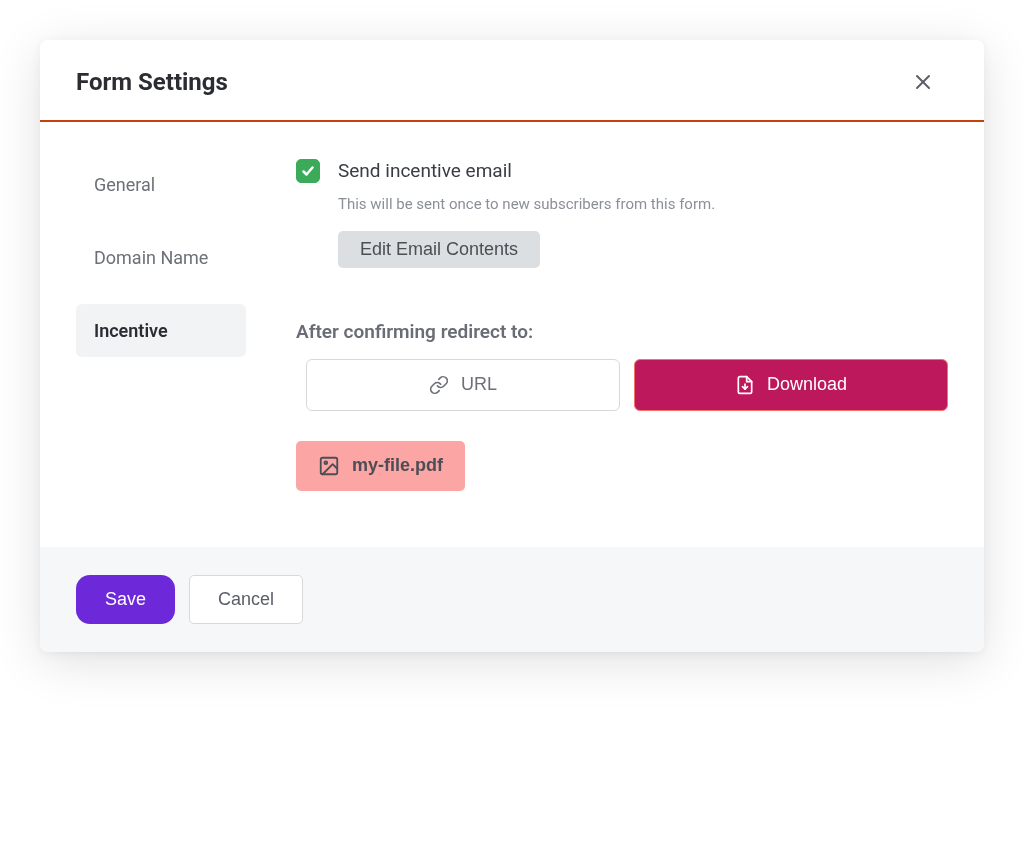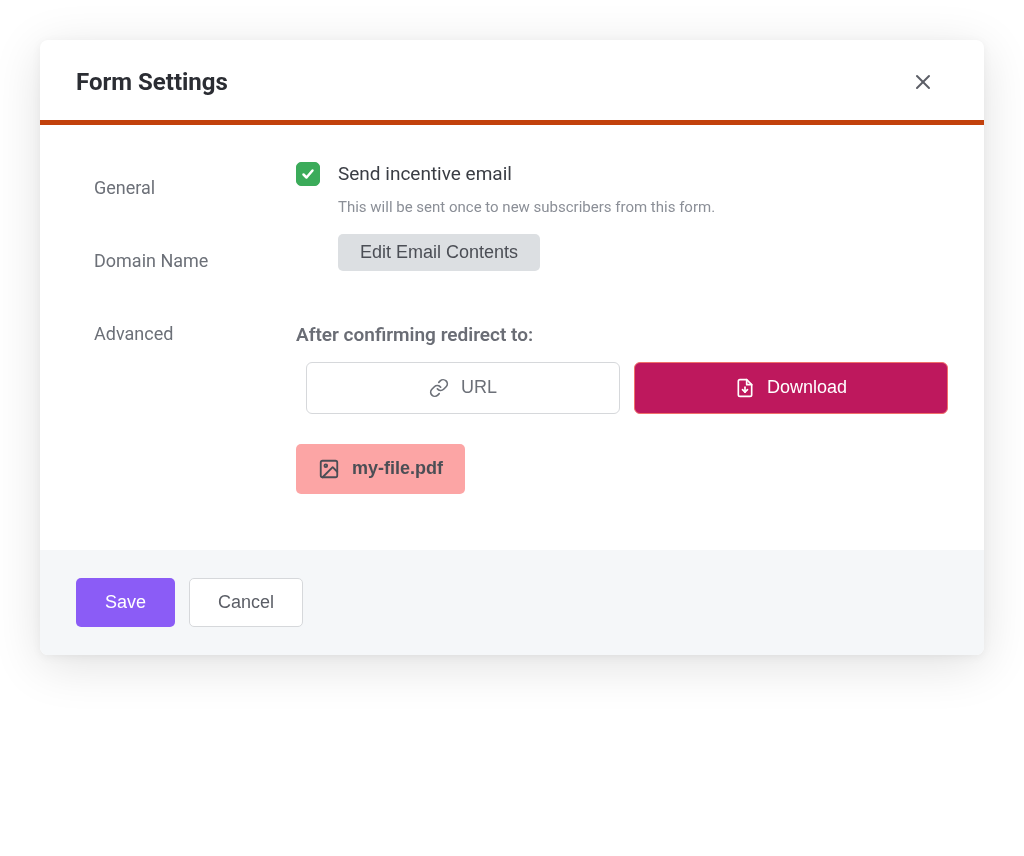--- a/index.html
+++ b/index.html
@@ -16,21 +16,21 @@
       background: #fff;
       border-radius: 8px;
       box-shadow: 0 10px 50px rgba(0,0,0,0.12), 0 2px 10px rgba(0,0,0,0.05);
       overflow: hidden;
     }
     .modal-header {
       display: flex;
       justify-content: space-between;
       align-items: center;
       padding: 28px 48px 24px 36px;
-      border-bottom: 5px solid #c2410c;
+      border-bottom: 2px solid #c2410c;
     }
     .modal-title {
       font-size: 24px;
       font-weight: 700;
       color: #2b2d33;
     }
     .close-btn {
       background: none;
       border: none;
       cursor: pointer;
@@ -179,22 +179,23 @@
       gap: 14px;
     }
     .footer-btn {
       padding: 13px 28px;
       font-size: 18px;
       border-radius: 5px;
       cursor: pointer;
       border: 1px solid transparent;
     }
     .footer-btn.save {
-      background: #8b5cf6;
+      background: #6d28d9;
       color: #fff;
+      border-radius: 14px;
     }
     .footer-btn.cancel {
       background: #fff;
       color: #5b5e66;
       border-color: #d6d8db;
     }
     svg { display: block; }
   </style>
 </head>
 <body>
@@ -209,21 +210,21 @@
         <line x1="15" y1="3" x2="3" y2="15"></line>
       </svg>
     </button>
   </div>
 
   <div class="modal-body">
 
     <nav class="sidebar">
       <div class="sidebar-item">General</div>
       <div class="sidebar-item">Domain Name</div>
-      <div class="sidebar-item">Advanced</div>
+      <div class="sidebar-item active">Incentive</div>
     </nav>
 
     <div class="content">
 
       <div class="option-row">
         <div class="checkbox checked">
           <svg width="14" height="14" viewBox="0 0 14 14" stroke="white" stroke-width="2.5" fill="none" stroke-linecap="round" stroke-linejoin="round">
             <polyline points="2.5,7.5 5.5,10.5 11.5,3.5"></polyline>
           </svg>
         </div>

